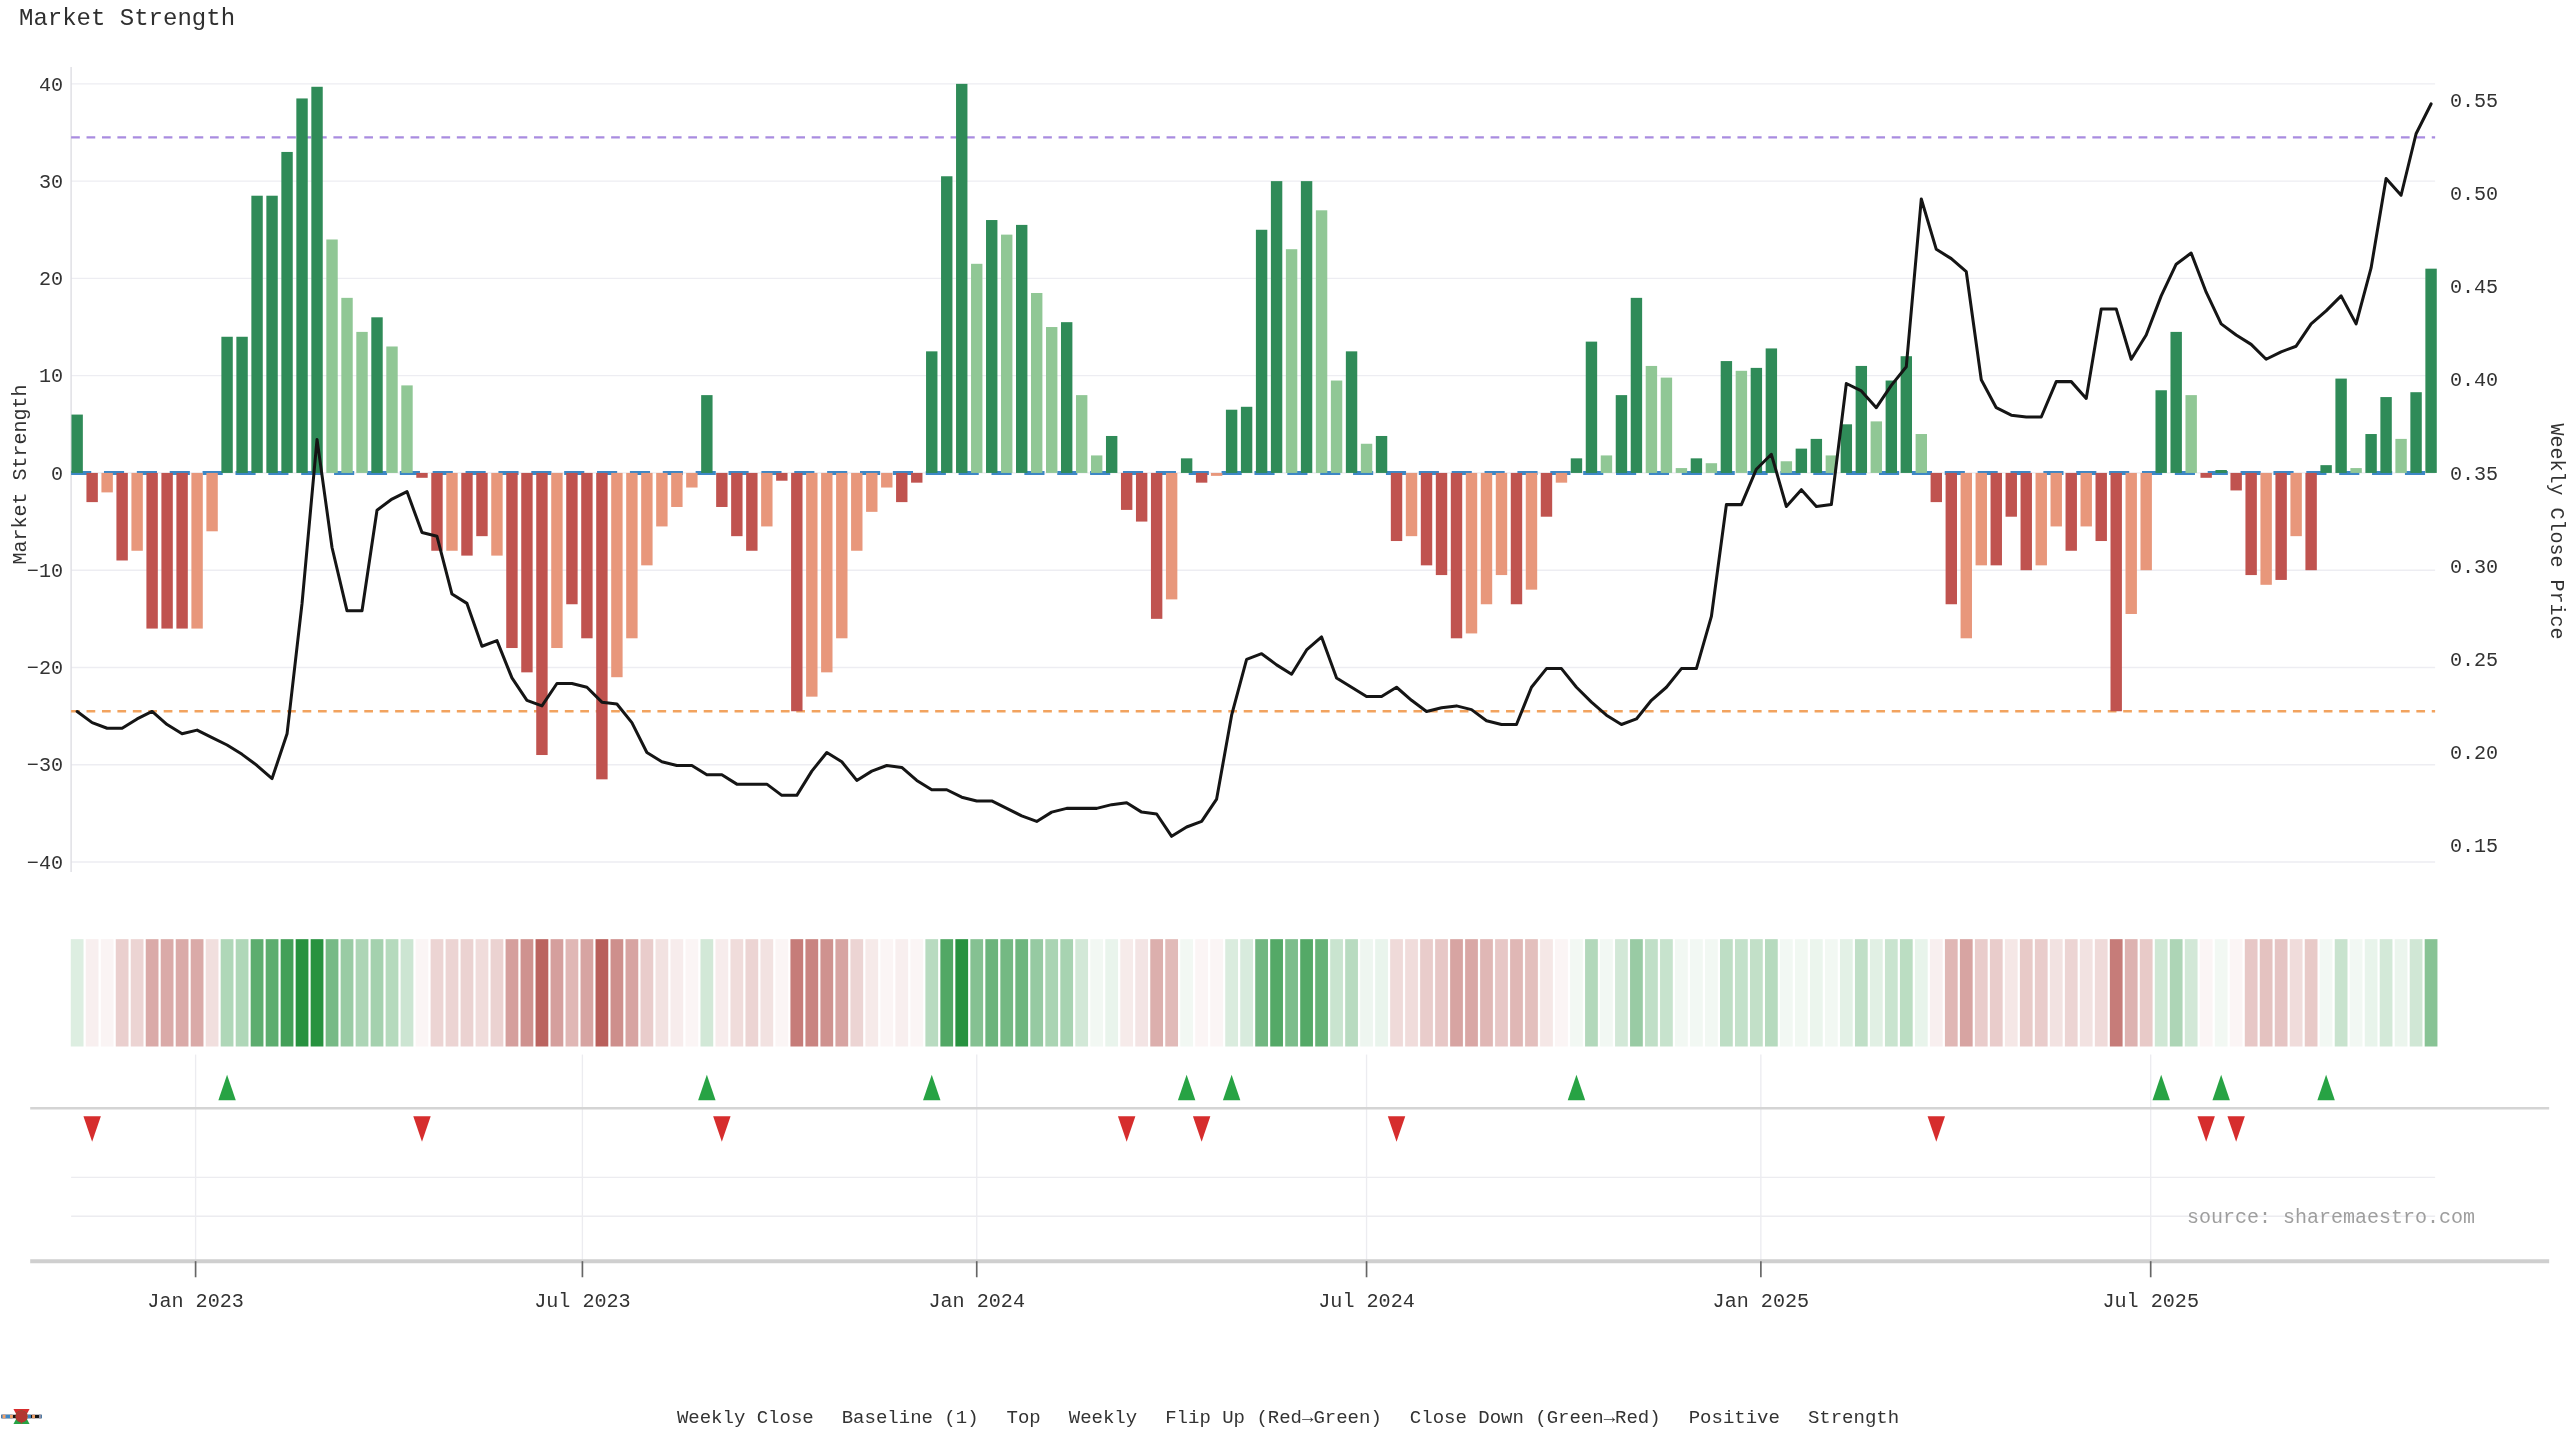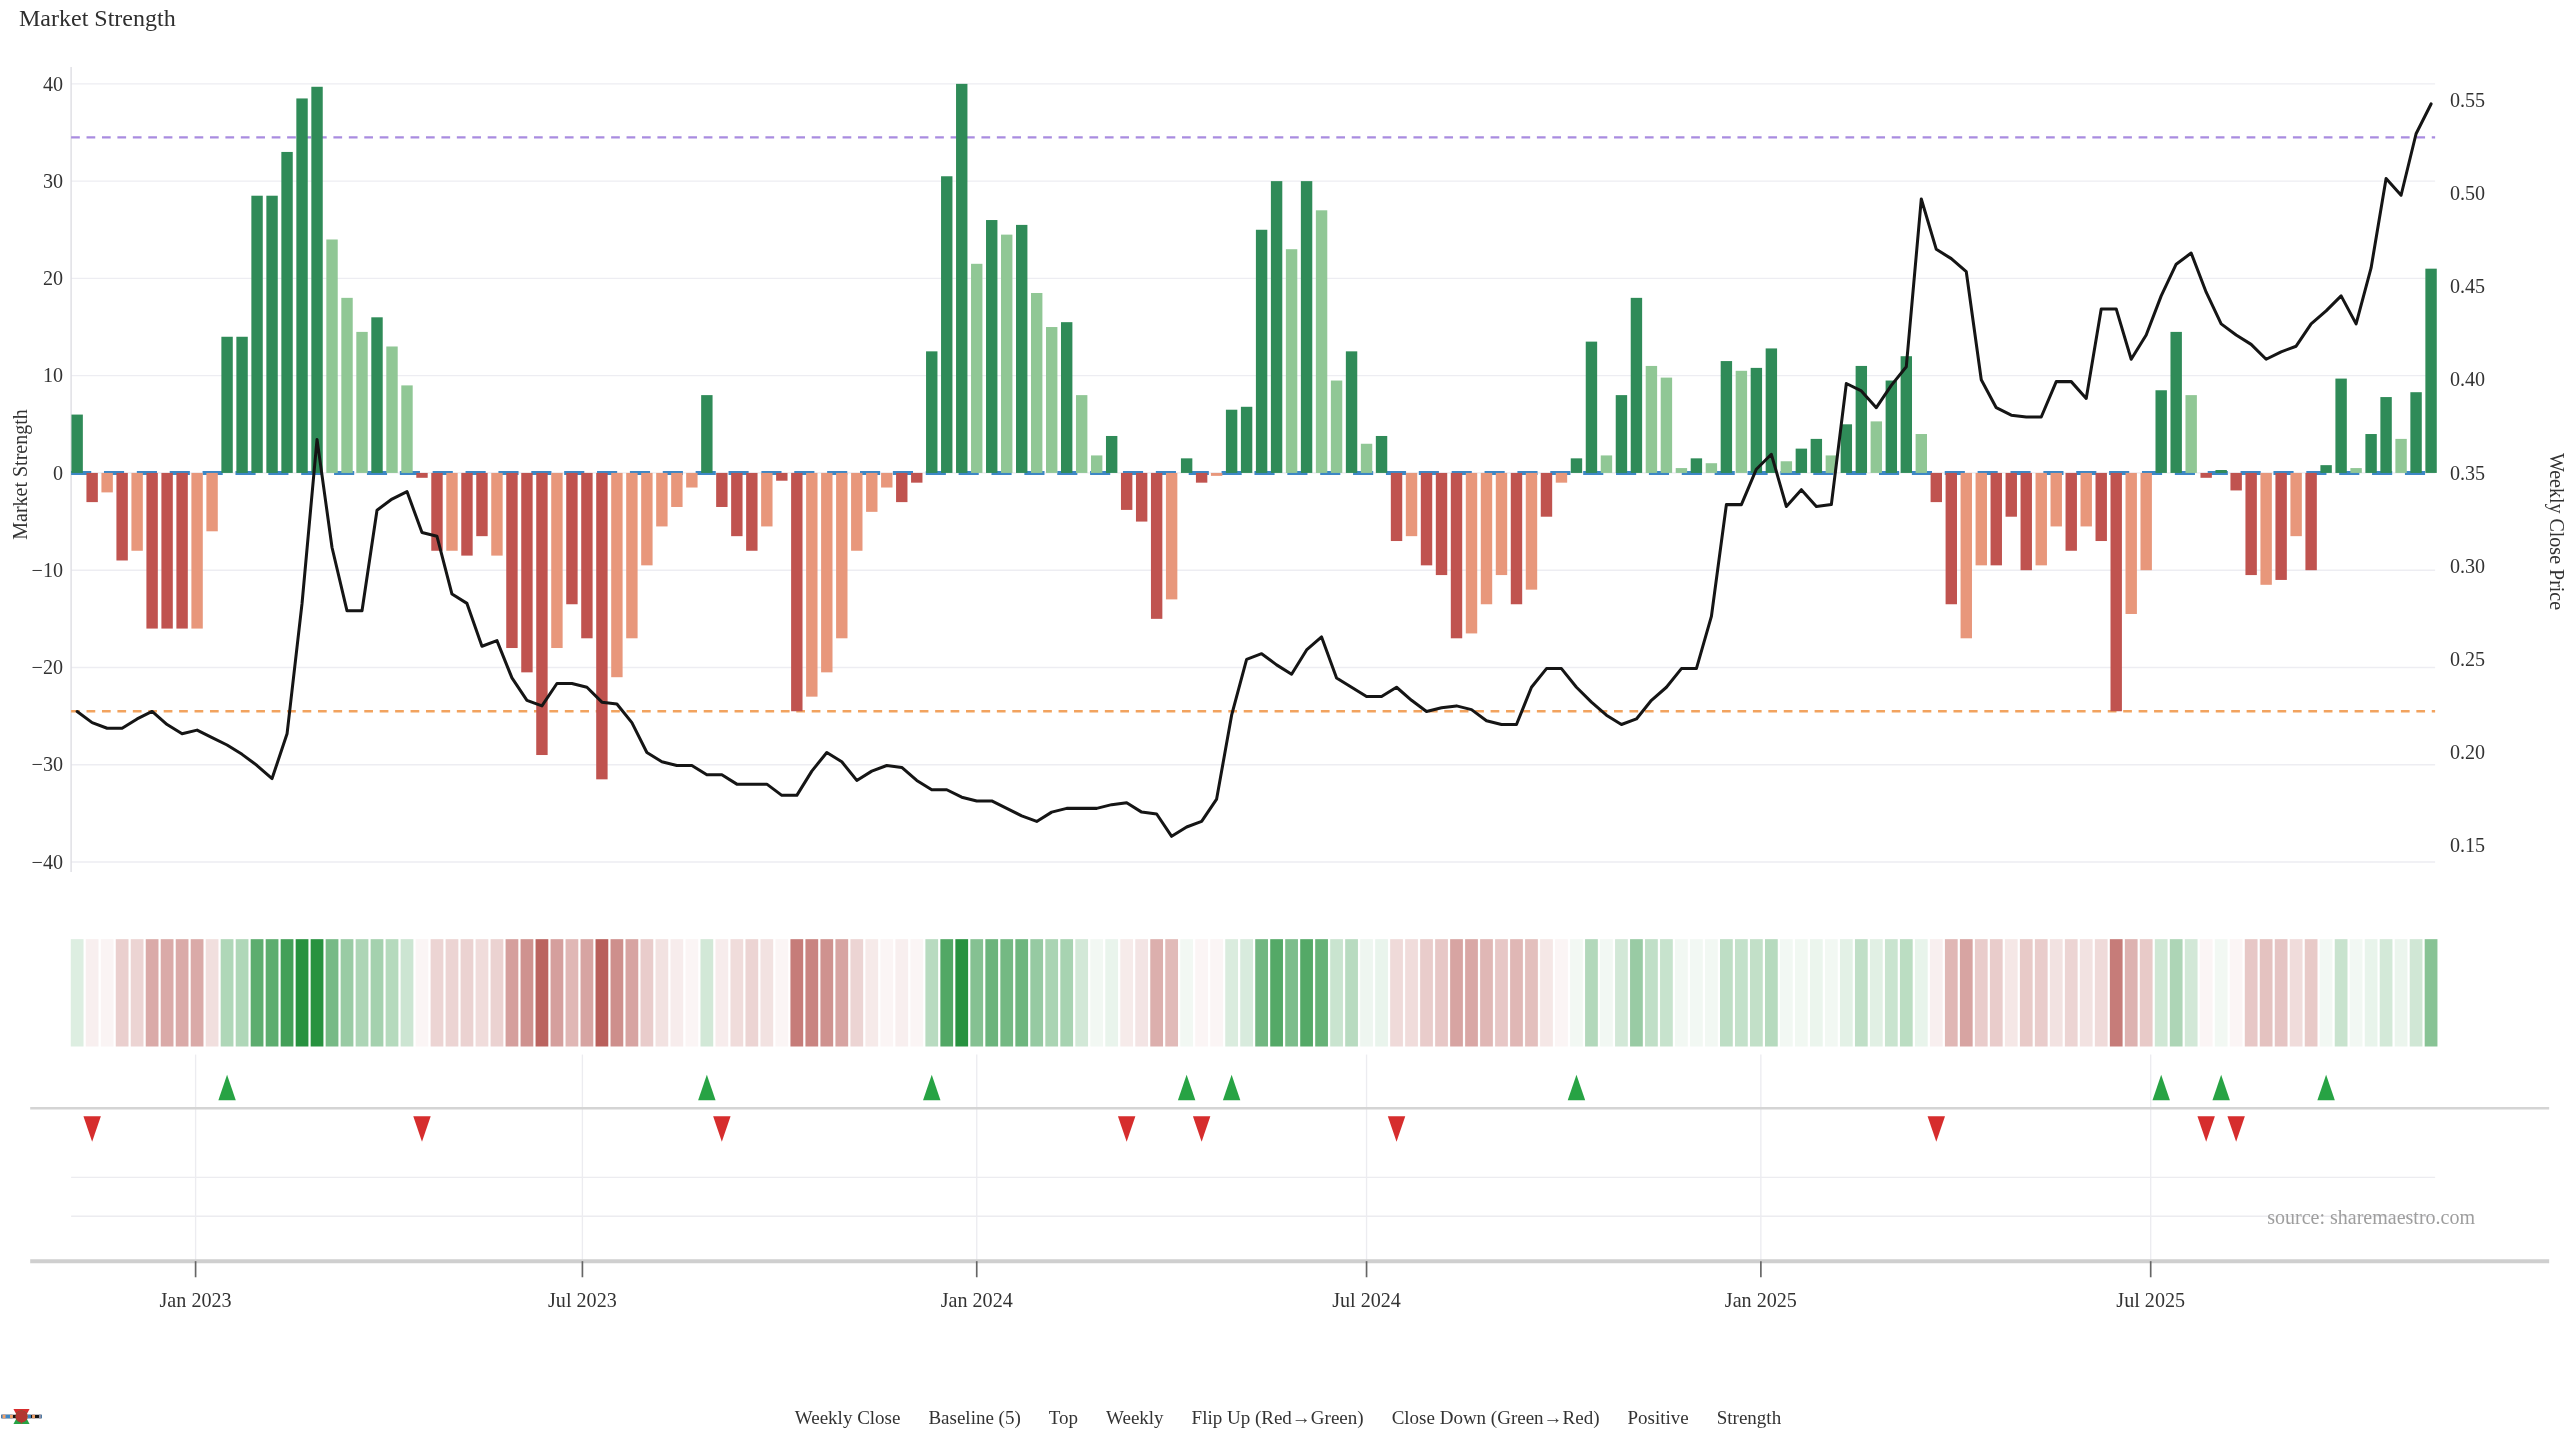--- a/index.html
+++ b/index.html
@@ -1,17 +1,17 @@
 <!DOCTYPE html>
 <html style="font-size:10.7px"><head>
 <meta charset="utf-8">
 <style>
   html,body{margin:0;padding:0;background:#ffffff;}
   .stage{position:relative;width:2576px;height:1449px;background:#fff;overflow:hidden;
-         font-family:Liberation Serif, serif;}
+         font-family:Liberation Mono, monospace;}
   .page-title{position:absolute;left:19px;top:5.4px;font-size:24px;color:#2f2f2f;}
   .axis-title{position:absolute;font-size:20px;color:#333;white-space:nowrap;}
   .axis-title-left{left:-114px;top:463px;width:268px;text-align:center;transform:rotate(-90deg);}
   .axis-title-right{left:2415px;top:520px;width:282px;text-align:center;transform:rotate(90deg);}
   .source-note{position:absolute;right:101px;top:1206px;font-size:20px;color:#9e9e9e;}
   svg{position:absolute;left:0;top:0;}
   .legend{position:absolute;left:0;top:1407px;width:2576px;display:flex;justify-content:center;
           align-items:center;gap:28px;font-size:19px;color:#333;}
   .legend-item{display:flex;align-items:center;gap:8px;white-space:nowrap;}
 </style>
@@ -443,21 +443,21 @@
       <div class="legend-item">
         <svg width="43" height="19" viewBox="0 0 64 28">
           <line x1="2" x2="62" y1="14" y2="14" stroke="#151515" stroke-width="5"></line>
         </svg>
         <span>Weekly Close</span>
       </div>
       <div class="legend-item">
         <svg width="43" height="19" viewBox="0 0 64 28">
           <line x1="2" x2="62" y1="14" y2="14" stroke="#3d87c5" stroke-width="5" stroke-dasharray="16 12"></line>
         </svg>
-        <span>Baseline (5)</span>
+        <span>Baseline (1)</span>
       </div>
       <div class="legend-item">
         <svg width="43" height="19" viewBox="0 0 64 28">
           <line x1="4" x2="60" y1="14" y2="14" stroke="#a98ce0" stroke-width="5" stroke-dasharray="4 7"></line>
         </svg>
         <span>Top</span>
       </div>
       <div class="legend-item">
         <svg width="43" height="19" viewBox="0 0 64 28">
           <line x1="4" x2="60" y1="14" y2="14" stroke="#f2a35f" stroke-width="5" stroke-dasharray="4 7"></line>

